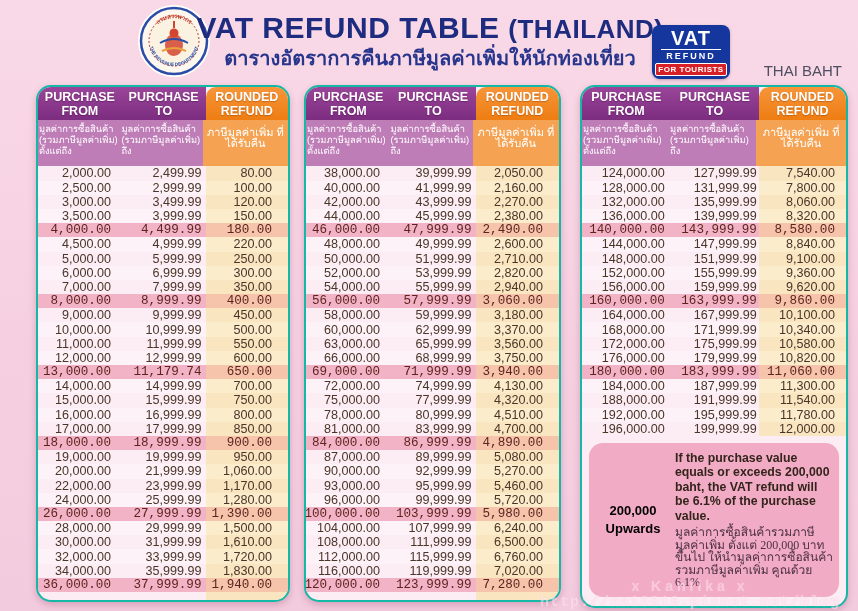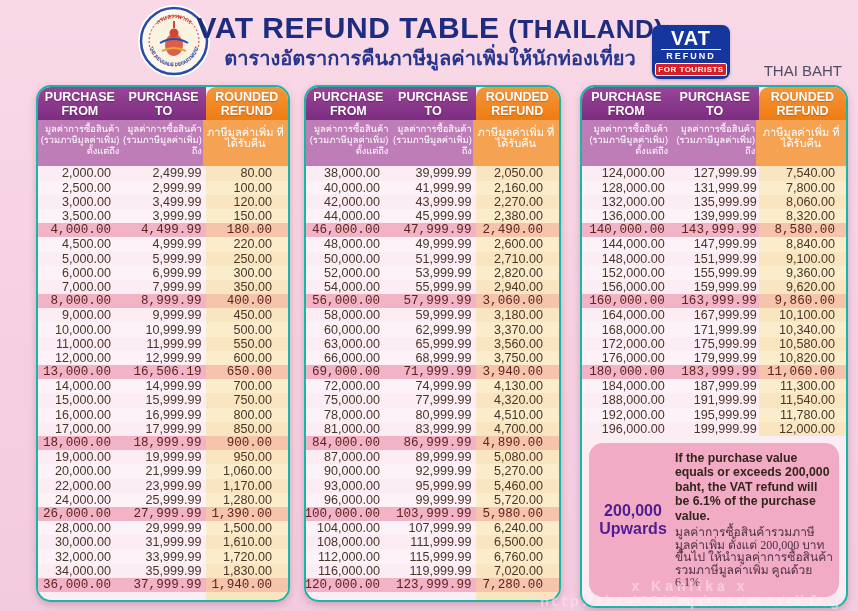--- a/index.html
+++ b/index.html
@@ -34,41 +34,41 @@
   .thead{display:flex;height:33px;}
   .th-purple{width:67%;display:flex;background:linear-gradient(180deg,#9a4599 0%,#7c2d80 100%);
              border-top-left-radius:12px;}
   .th-cell{width:50%;color:#fff;font-weight:bold;font-size:12.5px;line-height:13.5px;text-align:center;
            padding-top:4px;text-shadow:0 1px 1px rgba(60,0,60,.4);}
   .th-orange{width:33%;background:linear-gradient(180deg,#f6953a 0%,#ee7d12 100%);
              border-radius:10px 12px 0 0;color:#fff;font-weight:bold;font-size:12.5px;line-height:13.5px;
              text-align:center;padding-top:4px;text-shadow:0 1px 1px rgba(120,50,0,.4);}
   .tsub{display:flex;min-height:43px;}
   .ts-purple{width:67%;display:flex;background:#bf7db8;}
-  .ts-cell{width:50%;color:#fff;font-size:9.3px;line-height:10.8px;text-align:right;padding:4px 1px 10px 1px;}
+  .ts-cell{width:50%;color:#fff;font-size:9.3px;line-height:10.8px;text-align:left;padding:4px 1px 10px 1px;}
   .ts-orange{width:33%;background:#f5a352;color:#fff;font-size:11px;line-height:10.8px;text-align:center;
              padding:7px 2px 2px 2px;}
   
   .tbody{}
   .trow{display:flex;height:14.2px;align-items:center;font-size:12.6px;color:#4a3529;}
   .trow:nth-child(even){background:rgba(255,255,255,.35);}
   .tcell{height:100%;display:flex;align-items:center;justify-content:flex-end;box-sizing:border-box;}
   .c0{width:34%;padding-right:12px;}
   .c1{width:33%;padding-right:4px;}
   .c2{width:33%;padding-right:16px;background:#f9e6c0;}
   .trow:nth-child(even) .c2{background:#fbeccb;}
   .trow.hl{background:#f2b3c6;color:#5d241f;font-family:Liberation Mono, monospace;}
   .trow.hl .c2{background:#f5c4ab;}
   .trow.spacer{height:8px;}
   .card3 .c0{padding-right:7px;}
   .card3 .c1{padding-right:2px;}
   .card3 .c2{padding-right:11px;}
   
   .note-box{margin:7px 7px 9px 7px;background:#f2abc4;border-radius:14px;display:flex;padding:8px 6px 8px 2px;}
-  .note-range{width:84px;color:#4c1d95;font-weight:bold;font-size:16px;line-height:18px;text-align:center;
+  .note-range{width:84px;color:#000000;font-weight:bold;font-size:13px;line-height:18px;text-align:center;
               align-self:center;}
   .note-text{flex:1;}
   .note-en{font-size:12.3px;font-weight:bold;color:#33241c;line-height:14.5px;}
   .note-th{font-size:12px;color:#4c3044;line-height:12.5px;margin-top:3px;font-family:Liberation Serif, serif;}
   
   .effective{text-align:center;margin-top:9px;}
   .effective-en{color:#23338a;font-size:16.5px;font-weight:bold;line-height:18px;}
   .watermark{position:absolute;right:18px;bottom:0px;text-align:center;opacity:.55;color:#ffe4f0;
              text-shadow:0 0 2px #f3b9d2;font-weight:bold;}
   .wm1{font-size:14px;letter-spacing:4px;}
@@ -195,21 +195,21 @@
           <div class="tcell c1">11,999.99</div>
           <div class="tcell c2">550.00</div>
         </div>
         <div class="trow">
           <div class="tcell c0">12,000.00</div>
           <div class="tcell c1">12,999.99</div>
           <div class="tcell c2">600.00</div>
         </div>
         <div class="trow hl">
           <div class="tcell c0">13,000.00</div>
-          <div class="tcell c1">16,506.19</div>
+          <div class="tcell c1">11,179.74</div>
           <div class="tcell c2">650.00</div>
         </div>
         <div class="trow">
           <div class="tcell c0">14,000.00</div>
           <div class="tcell c1">14,999.99</div>
           <div class="tcell c2">700.00</div>
         </div>
         <div class="trow">
           <div class="tcell c0">15,000.00</div>
           <div class="tcell c1">15,999.99</div>

